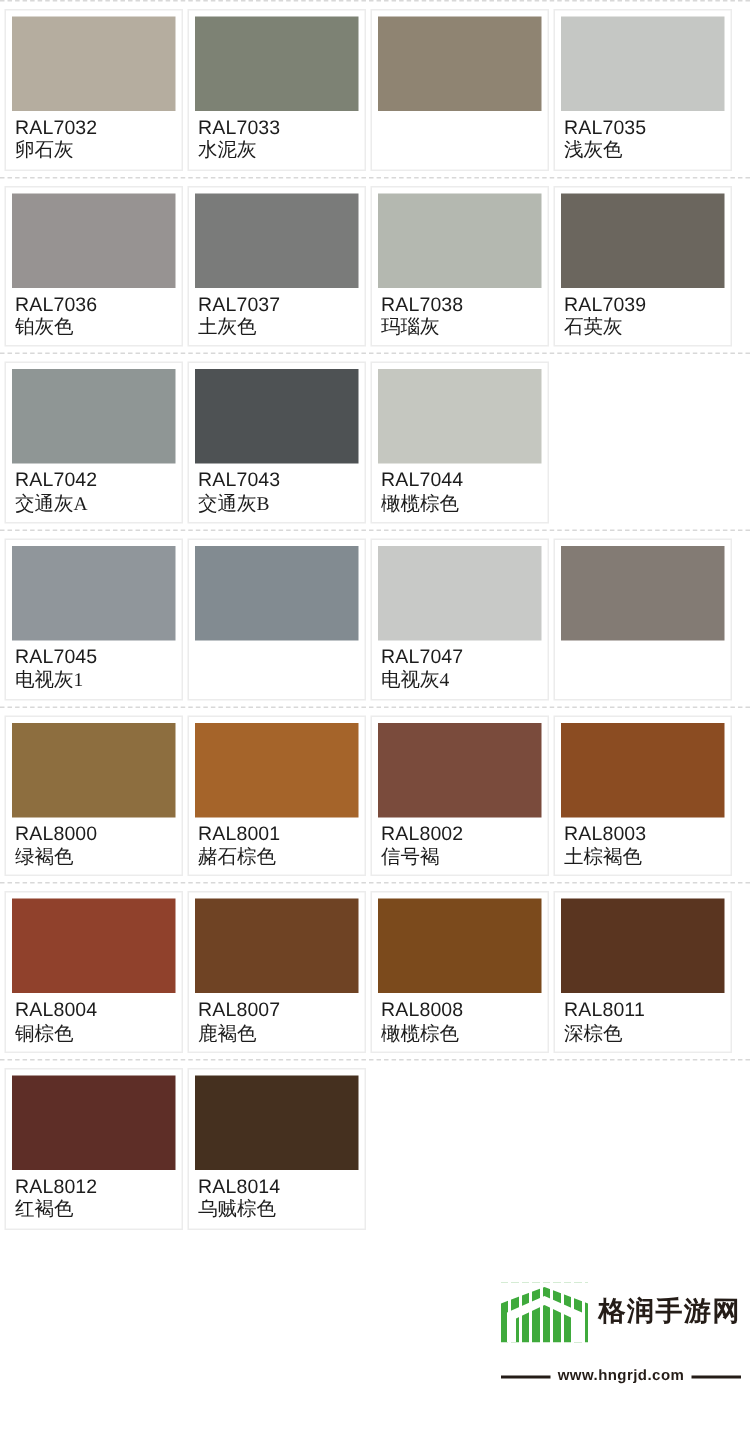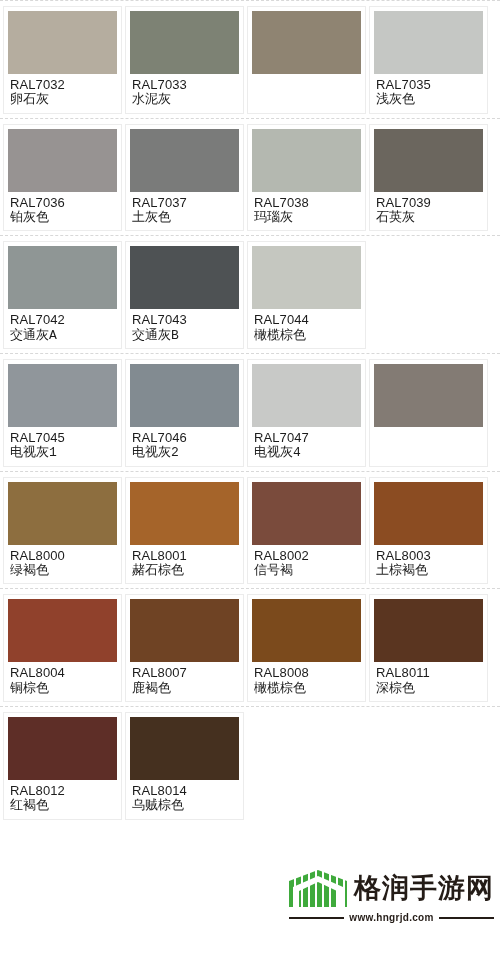--- a/index.html
+++ b/index.html
@@ -62,21 +62,21 @@
     color: #1c1c1c;
     letter-spacing: 0.1px;
     white-space: nowrap;
     font-family: "Liberation Sans", "DejaVu Sans", sans-serif;
   }
 
   .swatch-name {
     font-size: 13px;
     color: #1c1c1c;
     white-space: nowrap;
-    font-family: Liberation Mono, monospace;
+    font-family: Liberation Serif, serif;
   }
 
   
   #watermark {
     position: absolute;
     right: 6px;
     bottom: 4px;
     display: flex;
     flex-direction: column;
     align-items: center;
@@ -101,32 +101,32 @@
       #3faa3c 0px, #3faa3c 5px,
       #ffffff 5px, #ffffff 7px
     );
   }
   .wm-mark .roof {
     position: absolute;
     left: 0; right: 0; top: 0;
     height: 40px;
   }
   .wm-text {
-    font-size: 27px;
+    font-size: 18px;
     font-weight: bold;
     color: #241c17;
     letter-spacing: 1px;
     font-family: "DejaVu Sans", "Liberation Sans", sans-serif;
     line-height: 1;
   }
   .wm-url-row {
     display: flex;
     align-items: center;
     gap: 5px;
-    margin-top: 5px;
+    margin-top: 17px;
     width: 100%;
     justify-content: center;
   }
   .wm-rule {
     height: 2px;
     background: #241c17;
     flex: 1 1 auto;
     min-width: 22px;
   }
   .wm-url {
@@ -229,24 +229,20 @@
       <div class="swatch-row">
         <div class="swatch-card">
           <div class="swatch-chip" style="background: rgb(144, 150, 155);"></div>
           <div class="swatch-meta">
             <div class="swatch-code">RAL7045</div>
             <div class="swatch-name">电视灰1</div>
           </div>
         </div>
         <div class="swatch-card">
           <div class="swatch-chip" style="background: rgb(130, 139, 145);"></div>
-          <div class="swatch-meta">
-            <div class="swatch-code">RAL7046</div>
-            <div class="swatch-name">电视灰2</div>
-          </div>
         </div>
         <div class="swatch-card">
           <div class="swatch-chip" style="background: rgb(200, 201, 199);"></div>
           <div class="swatch-meta">
             <div class="swatch-code">RAL7047</div>
             <div class="swatch-name">电视灰4</div>
           </div>
         </div>
         <div class="swatch-card">
           <div class="swatch-chip" style="background: rgb(131, 123, 116);"></div>

